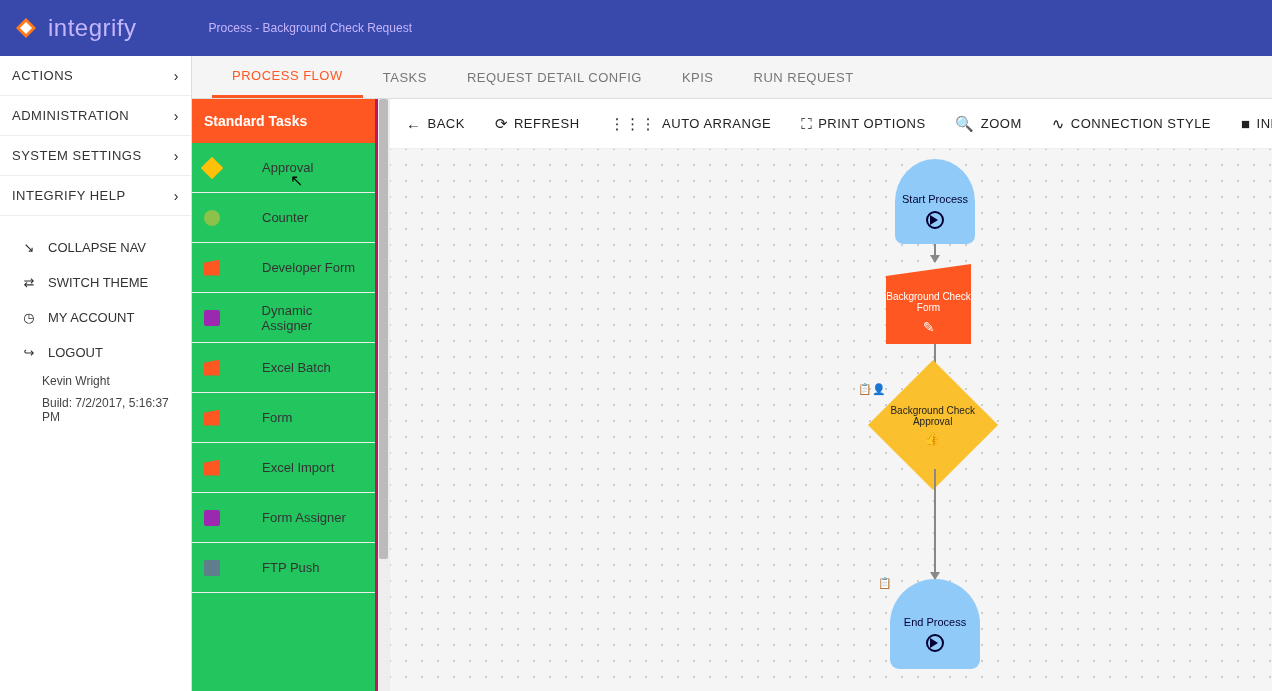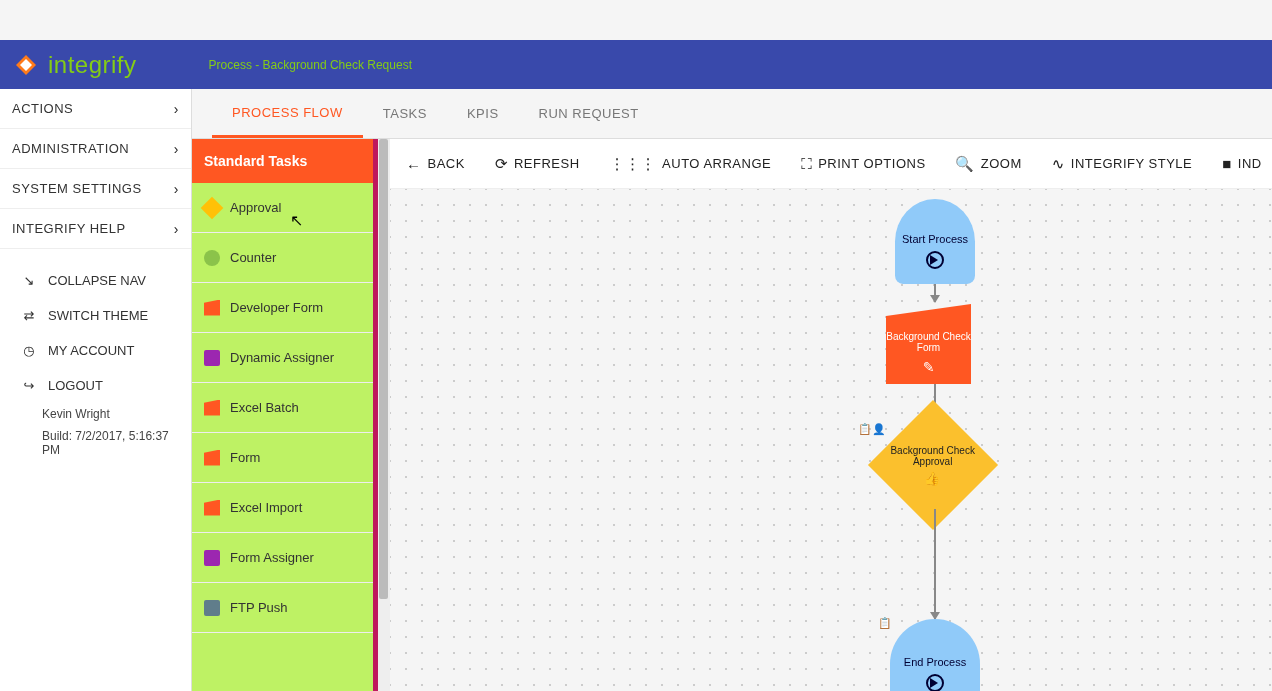--- a/index.html
+++ b/index.html
@@ -1,36 +1,36 @@
 <!DOCTYPE html>
 <html><head>
 <meta charset="utf-8">
 <style>
 *{box-sizing:border-box;margin:0;padding:0;}
 body{font-family:Arial,Helvetica,sans-serif;font-size:13px;color:#333;overflow:hidden;width:1272px;height:691px;background:#f5f5f5;}
 .app{display:flex;flex-direction:column;height:691px;}
-.header{background:#3949ab;color:#84cc16;height:49px;display:flex;align-items:center;padding:0 12px;margin-top:40px;}
+.header{background:#3949ab;color:#c4b5fd;height:56px;display:flex;align-items:center;padding:0 12px;}
 .logo{display:flex;align-items:center;font-size:24px;font-weight:400;letter-spacing:0.5px;}
 .logo-icon{width:28px;height:28px;margin-right:8px;display:inline-block;}
 .title{margin-left:72px;font-size:12px;}
 .body{display:flex;flex:1;overflow:hidden;}
 .sidebar{width:192px;background:#fff;border-right:1px solid #ddd;display:flex;flex-direction:column;}
 .side-item{height:40px;display:flex;align-items:center;justify-content:space-between;padding:0 12px;border-bottom:1px solid #eee;font-size:13px;letter-spacing:0.5px;cursor:pointer;}
 .side-item .chev{font-size:14px;color:#222;}
 .side-sub{display:flex;align-items:center;padding:10px 12px 10px 20px;font-size:13px;cursor:pointer;}
 .side-sub .ico{width:18px;margin-right:10px;text-align:center;color:#333;}
 .side-info{padding:4px 12px 4px 42px;font-size:12px;color:#444;}
 .main{flex:1;display:flex;flex-direction:column;overflow:hidden;}
-.tabs{height:50px;background:#f5f5f5;display:flex;align-items:center;padding:0 20px;border-bottom:1px solid #ddd;}
+.tabs{height:43px;background:#f5f5f5;display:flex;align-items:center;padding:0 20px;border-bottom:1px solid #ddd;}
 .tab{padding:0 20px;height:100%;display:flex;align-items:center;color:#777;font-size:13px;letter-spacing:0.5px;cursor:pointer;}
 .tab.active{color:#ff5722;border-bottom:3px solid #ff5722;}
 .content{flex:1;display:flex;overflow:hidden;}
-.palette{width:186px;background:#bef264;border-right:5px solid #be185d;overflow-y:auto;}
+.palette{width:186px;background:#22c55e;border-right:3px solid #be185d;overflow-y:auto;}
 .palette-head{background:#ff5722;color:#fff;padding:14px 12px;font-size:14px;font-weight:bold;}
-.palette-item{height:50px;display:flex;align-items:center;padding:0 12px;border-bottom:1px solid #eee;font-size:13px;cursor:grab;}
+.palette-item{height:50px;display:flex;align-items:center;padding:0 12px;border-bottom:1px solid #eee;font-size:13px;cursor:grab;gap:32px;}
 .palette-item .picon{width:16px;height:16px;margin-right:10px;display:inline-block;}
 .scroll-track{width:12px;background:#eee;position:relative;}
 .scroll-thumb{position:absolute;left:1px;width:9px;background:#bbb;border-radius:2px;}
 .canvas-wrap{flex:1;display:flex;flex-direction:column;overflow:hidden;}
 .toolbar{height:50px;display:flex;align-items:center;padding:0 16px;background:#fff;border-bottom:1px solid #eee;font-size:13px;letter-spacing:0.5px;}
 .tbtn{display:flex;align-items:center;margin-right:30px;cursor:pointer;color:#222;white-space:nowrap;}
 .tbtn .tico{margin-right:6px;font-size:15px;}
 .canvas{flex:1;position:relative;background-image:radial-gradient(circle,#ccc 1px,transparent 1px);background-size:16px 16px;background-position:8px 8px;overflow:hidden;}
 .node{position:absolute;display:flex;align-items:center;justify-content:center;flex-direction:column;font-size:11px;color:#003;}
 .node-start{width:80px;height:85px;border-radius:50% 50% 10% 10%;background:#90caf9;top:10px;left:505px;padding-top:18px;}
@@ -105,20 +105,21 @@
           <span>LOGOUT</span>
         </div>
       <div class="side-info">Kevin Wright</div>
       <div class="side-info">Build: 7/2/2017, 5:16:37 PM</div>
     </div>
 
     <div class="main">
       <div class="tabs">
         <div class="tab active">PROCESS FLOW</div>
         <div class="tab">TASKS</div>
+        <div class="tab">REQUEST DETAIL CONFIG</div>
         <div class="tab">KPIS</div>
         <div class="tab">RUN REQUEST</div>
       </div>
 
       <div class="content">
         <div class="palette" style="position:relative;">
           <div class="palette-head">Standard Tasks</div>
           <div class="palette-item">
               <span class="picon diamond"></span>
               <span>Approval</span>
@@ -179,21 +180,21 @@
             <div class="tbtn">
                 <span class="tico">⛶</span>
                 <span>PRINT OPTIONS</span>
               </div>
             <div class="tbtn">
                 <span class="tico">🔍</span>
                 <span>ZOOM</span>
               </div>
             <div class="tbtn">
                 <span class="tico">∿</span>
-                <span>INTEGRIFY STYLE</span>
+                <span>CONNECTION STYLE</span>
               </div>
             <div class="tbtn" style="margin-right:0">
                 <span class="tico">■</span>
                 <span>IND</span>
               </div>
           </div>
 
           <div class="canvas">
             <div class="node node-start">
               <span>Start Process</span>

